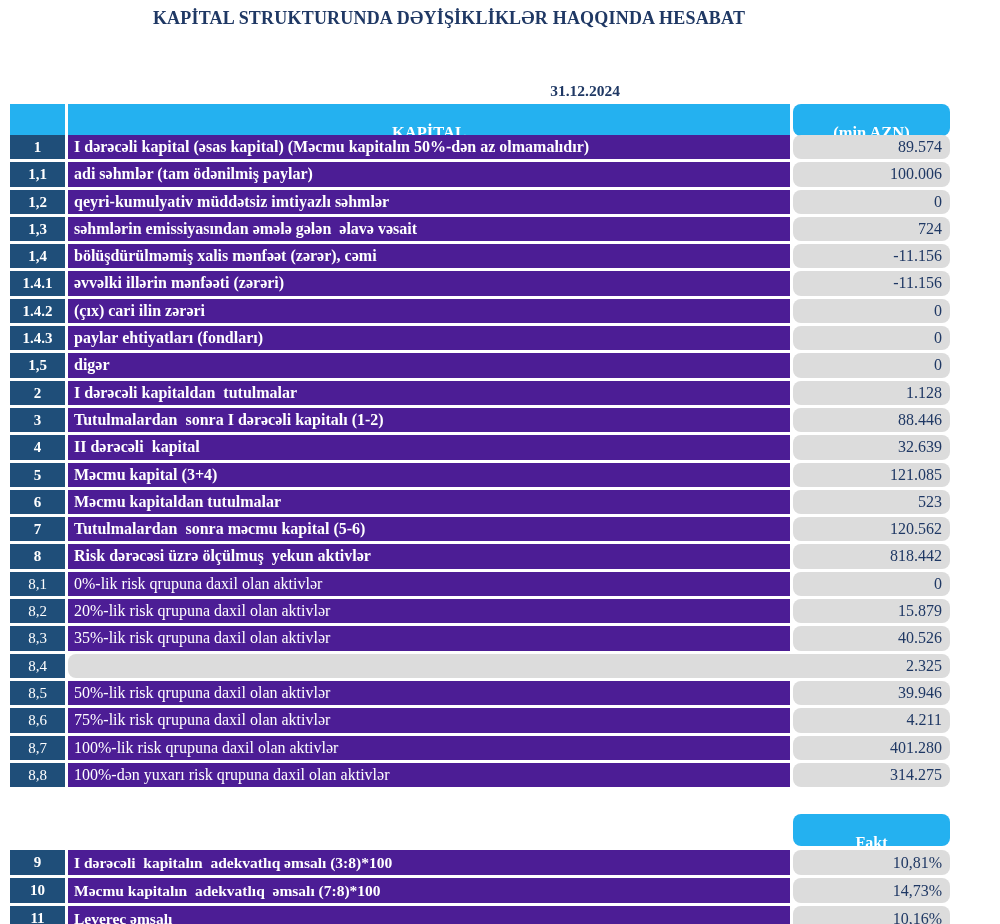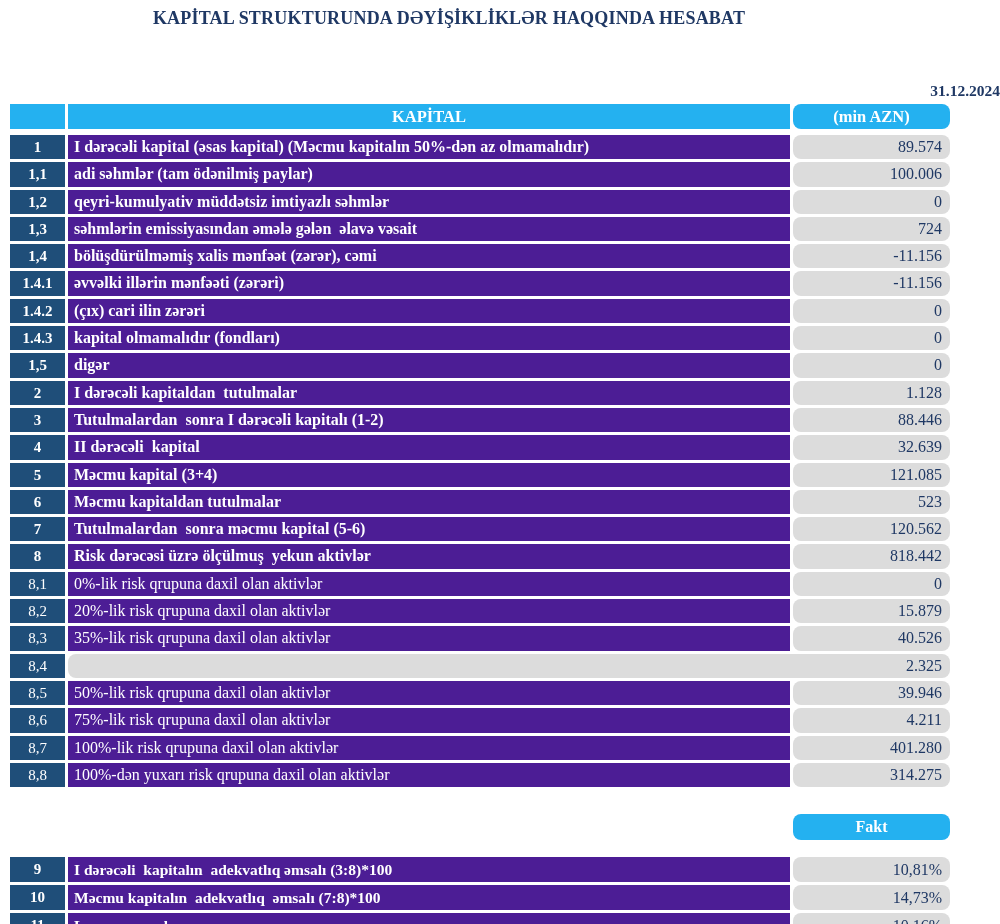--- a/index.html
+++ b/index.html
@@ -5,48 +5,48 @@
   html,body{margin:0;padding:0;}
   body{
     width:1000px;height:924px;background:#ffffff;position:relative;
     font-family:"Liberation Serif", serif;overflow:hidden;
   }
   .title{
     position:absolute;top:8px;left:0;width:898px;text-align:center;
     font-weight:bold;font-size:18px;color:#1f3864;letter-spacing:.2px;
   }
   .date{
-    position:absolute;top:82px;left:170px;width:830px;text-align:right;
+    position:absolute;top:82px;left:170px;width:830px;text-align:center;
     font-weight:bold;font-size:15.5px;color:#1f3864;
   }
   .tbl{position:absolute;left:10px;top:104px;width:940px;}
   .trow{display:flex;height:24.3px;margin-bottom:3px;}
   .trow.hdr{height:25px;margin-bottom:6px;}
   .cell{box-sizing:border-box;overflow:hidden;}
   .cell.no{
     width:55px;margin-right:3px;background:#1f4e79;color:#ffffff;
     font-weight:bold;text-align:center;font-size:15px;line-height:24.3px;flex:none;
   }
   .cell.label{
     width:722px;margin-right:3px;background:#4c1d95;color:#ffffff;
     font-weight:bold;text-align:left;padding-left:6px;font-size:16px;
     line-height:24.3px;white-space:pre;flex:none;
   }
   .cell.value{
     flex:1;background:#dcdcdc;color:#1f3864;text-align:right;
     padding-right:8px;font-size:16px;line-height:24.3px;border-radius:8px;
   }
   .trow.hdr .cell{background:#24b1f0;color:#ffffff;font-weight:bold;
-    text-align:center;font-size:16.5px;line-height:25px;padding:0;}
+    text-align:center;font-size:16.5px;line-height:25px;padding:16px;}
   .trow.light .cell.no,
   .trow.light .cell.label{font-weight:normal;}
   
   .ratios{position:absolute;left:10px;top:814px;width:940px;}
   .ratios .trow{height:25px;margin-bottom:3px;}
-  .ratios .trow.hdr{height:26px;margin-bottom:17px;}
+  .ratios .trow.hdr{height:26px;margin-bottom:10px;}
   .ratios .trow.hdr .cell.ghost{background:transparent;}
   .ratios .cell.no{line-height:25px;font-size:15px;}
   .ratios .cell.label{line-height:25px;font-size:15.5px;}
   .ratios .cell.value{line-height:25px;font-size:16px;}
   .ratios .trow.hdr .cell{line-height:26px;font-size:16px;}
 </style>
 </head>
 <body>
 
 <div class="title">KAPİTAL STRUKTURUNDA DƏYİŞİKLİKLƏR HAQQINDA HESABAT</div>
@@ -96,21 +96,21 @@
   </div>
 
   <div class="trow">
     <div class="cell no">1.4.2</div>
     <div class="cell label">(çıx) cari ilin zərəri</div>
     <div class="cell value">0</div>
   </div>
 
   <div class="trow">
     <div class="cell no">1.4.3</div>
-    <div class="cell label">kapital olmamalıdır (fondları)</div>
+    <div class="cell label">paylar ehtiyatları (fondları)</div>
     <div class="cell value">0</div>
   </div>
 
   <div class="trow">
     <div class="cell no">1,5</div>
     <div class="cell label">digər</div>
     <div class="cell value">0</div>
   </div>
 
   <div class="trow">

